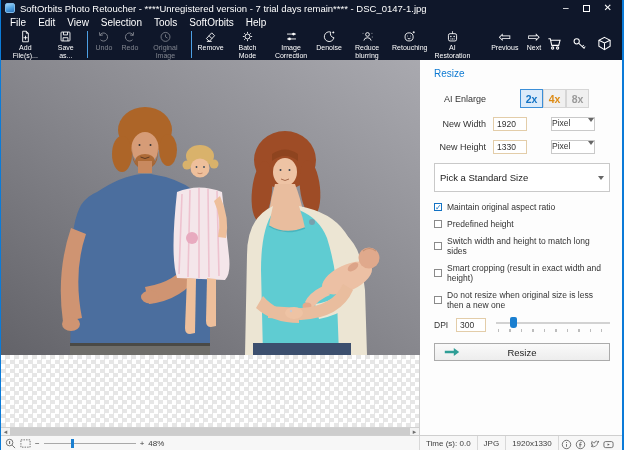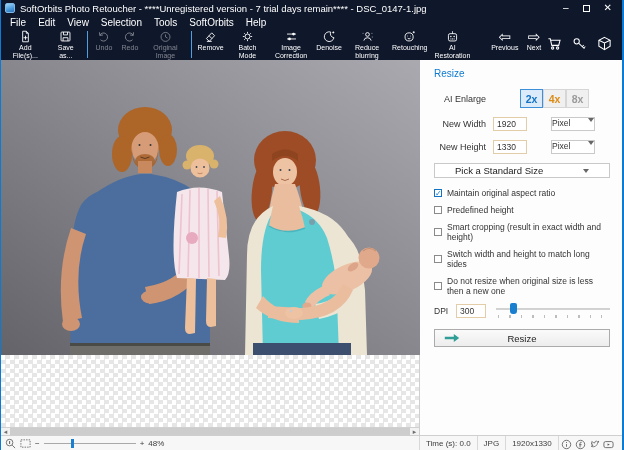--- a/index.html
+++ b/index.html
@@ -55,22 +55,22 @@
   .ai-label { width:52px; text-align:right; margin-right:6px; color:#333; }
   .ai-opt { width:23px; height:19px; display:flex; align-items:center; justify-content:center;
             font-weight:bold; font-size:10.5px; background:#f0f0f0; border:1px solid #d6d6d6; color:#9a9a9a; }
   .ai-opt.selected { background:#dcebfa; border:1px solid #3c8fd8; color:#1272c4;margin-left:28px; }
   .ai-opt.alt { color:#dd8b14; }
   .field-label { width:52px; text-align:right; margin-right:7px; }
   .field-input { width:34px; height:14px; border:1px solid #e3cda9; font-size:8.5px; padding:0 3px; color:#333; font-family:"Liberation Sans",sans-serif;}
   .unit-select { width:44px; height:14px; border:1px solid #c9c9c9; background:#fff; margin-left:24px;
                  display:flex; align-items:flex-start; justify-content:space-between; padding:0 0; font-size:8.5px; }
   .caret { width:0; height:0; border-left:3px solid transparent; border-right:3px solid transparent; border-top:4px solid #666; }
-  .combo { height:15px; border:1px solid #c9c9c9; background:#fff; display:flex; align-items:center;
-           justify-content:space-between; padding:0 20px; font-size:9.5px; margin:2px 0 10px 0; color:#222; }
+  .combo { height:29px; border:1px solid #c9c9c9; background:#fff; display:flex; align-items:center;
+           justify-content:space-between; padding:0 5px; font-size:9.5px; margin:2px 0 10px 0; color:#222; }
   .cb-row { display:flex; align-items:center; margin-bottom:7px; }
   .cb { width:8px; height:8px; border:1px solid #8a8a8a; background:#fff; margin-right:5px; flex:none;
         font-size:8px; line-height:7px; color:#1272c4; text-align:center; }
   .cb.checked { border-color:#1272c4; }
   .cb-label { font-size:8.5px; color:#333; }
   .dpi-row { margin-top:3px; margin-bottom:10px; }
   .dpi-label { width:16px; margin-right:6px; font-size:8.5px; }
   .slider { flex:1; margin-left:10px; position:relative; height:16px; }
   .slider-track { position:absolute; left:0; right:0; top:5px; height:2px; background:#d2d2d2; }
   .slider-handle { position:absolute; left:12%; top:0; width:7px; height:11px; background:#1b7fd0; border-radius:2px 2px 3px 3px; }
@@ -375,25 +375,25 @@
       <div class="cb-row">
         <span class="cb checked">✓</span>
         <span class="cb-label">Maintain original aspect ratio</span>
       </div>
       <div class="cb-row">
         <span class="cb"></span>
         <span class="cb-label">Predefined height</span>
       </div>
       <div class="cb-row">
         <span class="cb"></span>
-        <span class="cb-label">Smart cropping (result in exact width and height)</span>
+        <span class="cb-label">Switch width and height to match long sides</span>
       </div>
       <div class="cb-row">
         <span class="cb"></span>
-        <span class="cb-label">Switch width and height to match long sides</span>
+        <span class="cb-label">Smart cropping (result in exact width and height)</span>
       </div>
       <div class="cb-row">
         <span class="cb"></span>
         <span class="cb-label">Do not resize when original size is less then a new one</span>
       </div>
 
       <div class="row dpi-row">
         <span class="dpi-label">DPI</span>
         <input class="field-input" style="width: 30px;" value="300">
         <span class="slider">

